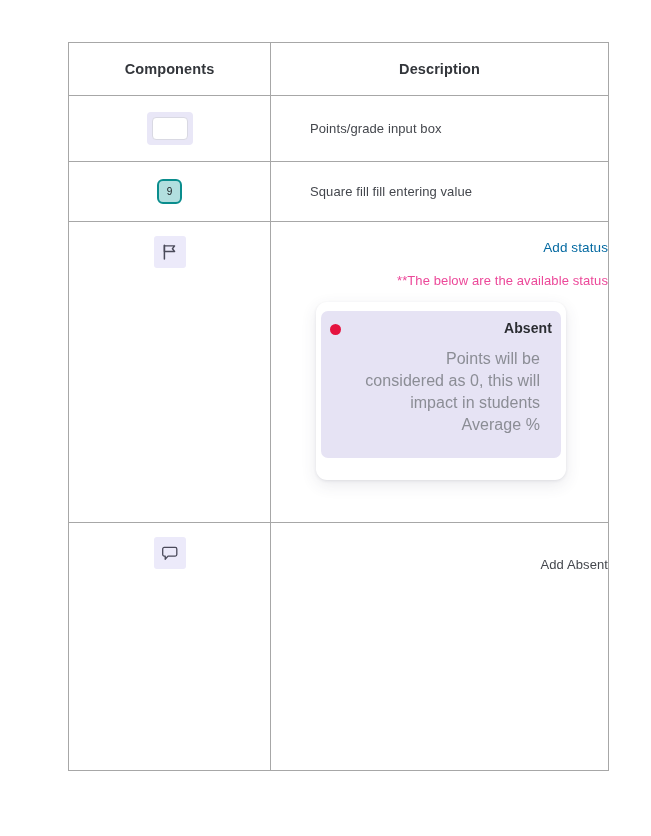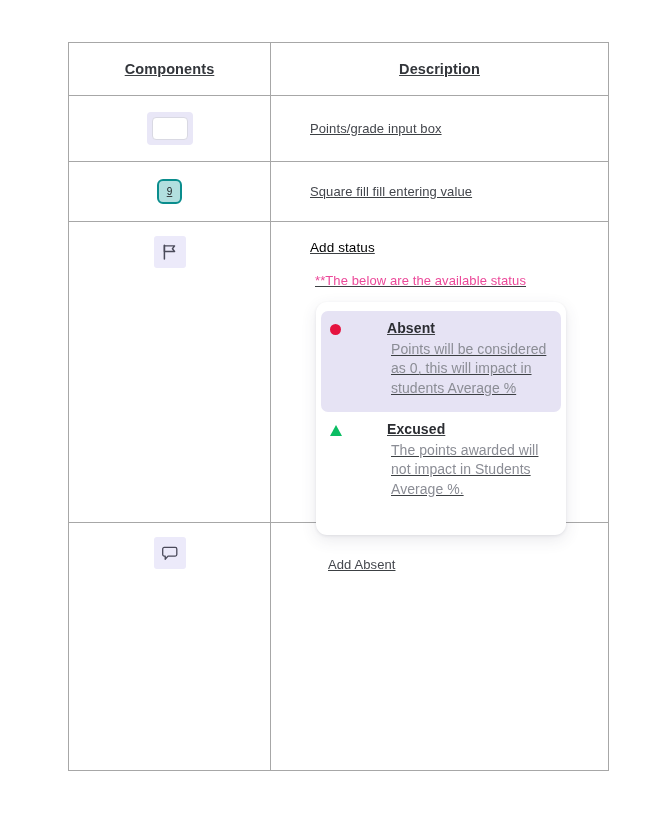--- a/index.html
+++ b/index.html
@@ -28,34 +28,34 @@
     box-sizing: border-box;
     display: flex;
     flex-direction: column;
   }
   .row {
     display: flex;
     flex-direction: row;
     border-bottom: 1px solid #a7a7a7;
     box-sizing: border-box;
     flex: none;
-    text-decoration: underline;
   }
   .row:last-child { border-bottom: none; }
   .cell-comp {
     width: 202px;
     box-sizing: border-box;
     border-right: 1px solid #a7a7a7;
     position: relative;
     flex: none;
   }
   .cell-desc {
     flex: 1 1 auto;
     box-sizing: border-box;
     position: relative;
+    text-align: right;
   }
 
   
   .row-head { height: 53px; }
   .row-head .cell-comp,
   .row-head .cell-desc {
     display: flex;
     align-items: center;
     justify-content: center;
   }
@@ -145,21 +145,21 @@
   }
 
   
   .desc-status {
     padding: 18px 0 0 39px;
     box-sizing: border-box;
     height: 100%;
   }
   .status-title {
     font-size: 13.5px;
-    color: #000000;
+    color: #0369a1;
     margin: 0 0 18px 0;
     letter-spacing: .1px;
   }
   .status-note {
     font-size: 13px;
     color: #ec4899;
     margin: 0 0 14px 5px;
     letter-spacing: .1px;
   }
 
@@ -170,21 +170,20 @@
     border-radius: 11px;
     box-shadow: 0 1px 3px rgba(60,60,90,.10), 0 5px 16px rgba(60,60,90,.11);
     padding: 9px 0 22px 0;
     box-sizing: border-box;
   }
   .status-item {
     display: flex;
     flex-direction: row;
     padding: 9px 14px 10px 14px;
     box-sizing: border-box;
-    gap: 35px;
   }
   .status-item.active {
     background: #e6e3f4;
     border-radius: 7px;
     margin: 0 5px;
     padding-left: 9px;
     padding-right: 9px;
   }
   .status-marker {
     width: 22px;
@@ -208,24 +207,24 @@
   }
   .status-body { flex: 1 1 auto; }
   .status-name {
     font-size: 14px;
     font-weight: bold;
     color: #2b2d32;
     margin: 0 0 3px 0;
     letter-spacing: .1px;
   }
   .status-desc {
-    font-size: 14px;
+    font-size: 16px;
     color: #8b8d95;
     line-height: 1.38;
-    margin: 4px;
+    margin: 12px;
     letter-spacing: .05px;
   }
 
   
   .desc-comment {
     padding: 32px 0 0 57px;
     box-sizing: border-box;
     height: 100%;
   }
 </style>
@@ -294,29 +293,20 @@
           <div class="status-item active">
             <div class="status-marker">
               <span class="dot-red"></span>
             </div>
             <div class="status-body">
               <p class="status-name">Absent</p>
               <p class="status-desc">Points will be considered as 0, this will impact in students Average %</p>
             </div>
           </div>
 
-          <div class="status-item">
-            <div class="status-marker">
-              <span class="tri-green"></span>
-            </div>
-            <div class="status-body">
-              <p class="status-name">Excused</p>
-              <p class="status-desc">The points awarded will not impact in Students Average %.</p>
-            </div>
-          </div>
 
         </div>
       </div>
     </div>
   </div>
 
   <div class="row row-4">
     <div class="cell-comp">
       <div class="comp-top">
         <div class="icon-tile">

